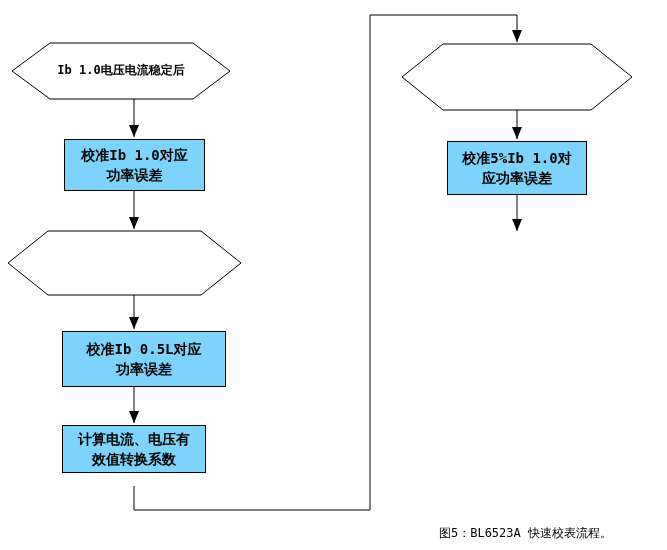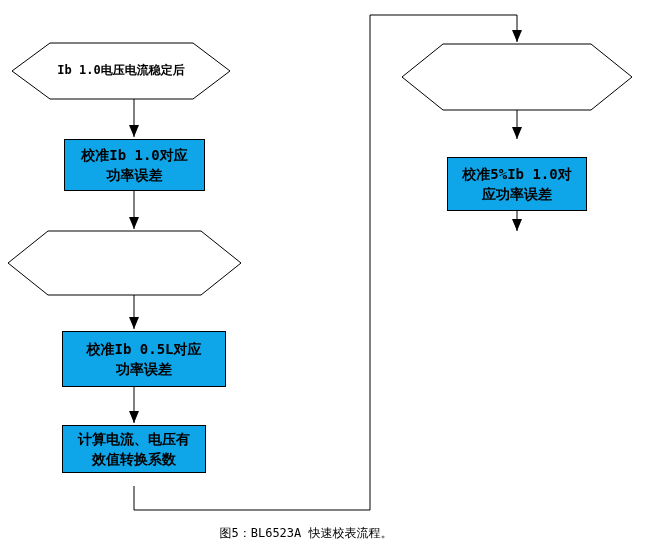--- a/index.html
+++ b/index.html
@@ -42,40 +42,40 @@
     font-weight: bold;
     color: #000000;
     white-space: pre-line;
     line-height: 1.45;
     pointer-events: none;
   }
   .rect-node {
     position: absolute;
     box-sizing: border-box;
     border: 1px solid #000000;
-    background: #0ea5e9;
+    background: #7dd3fc;
     display: flex;
     align-items: center;
     justify-content: center;
     text-align: center;
     font-size: 14px;
     font-weight: bold;
     color: #000000;
     white-space: pre-line;
     line-height: 1.45;
   }
   .terminator {
     border-radius: 28px;
   }
   .caption {
     position: absolute;
     left: 0;
     right: 55px;
     bottom: 8px;
-    text-align: center;
+    text-align: right;
     font-size: 12px;
     font-weight: normal;
     color: #000000;
   }
 </style>
 </head>
 <body>
 
 <div id="canvas">
 
@@ -107,19 +107,19 @@
 
   <div class="rect-node" style="left:64px; top:139px; width:141px; height:52px;">校准Ib 1.0对应
 功率误差</div>
 
   <div class="rect-node" style="left:62px; top:331px; width:164px; height:56px;">校准Ib 0.5L对应
 功率误差</div>
 
   <div class="rect-node" style="left:62px; top:425px; width:144px; height:48px;">计算电流、电压有
 效值转换系数</div>
 
-  <div class="rect-node" style="left:447px; top:157px; width:140px; height:54px;">校准5%Ib 1.0对
+  <div class="rect-node" style="left:447px; top:141px; width:140px; height:54px;">校准5%Ib 1.0对
 应功率误差</div>
 
 
   <div class="caption">图5：BL6523A 快速校表流程。</div>
 
 </div>
 
 </body></html>

